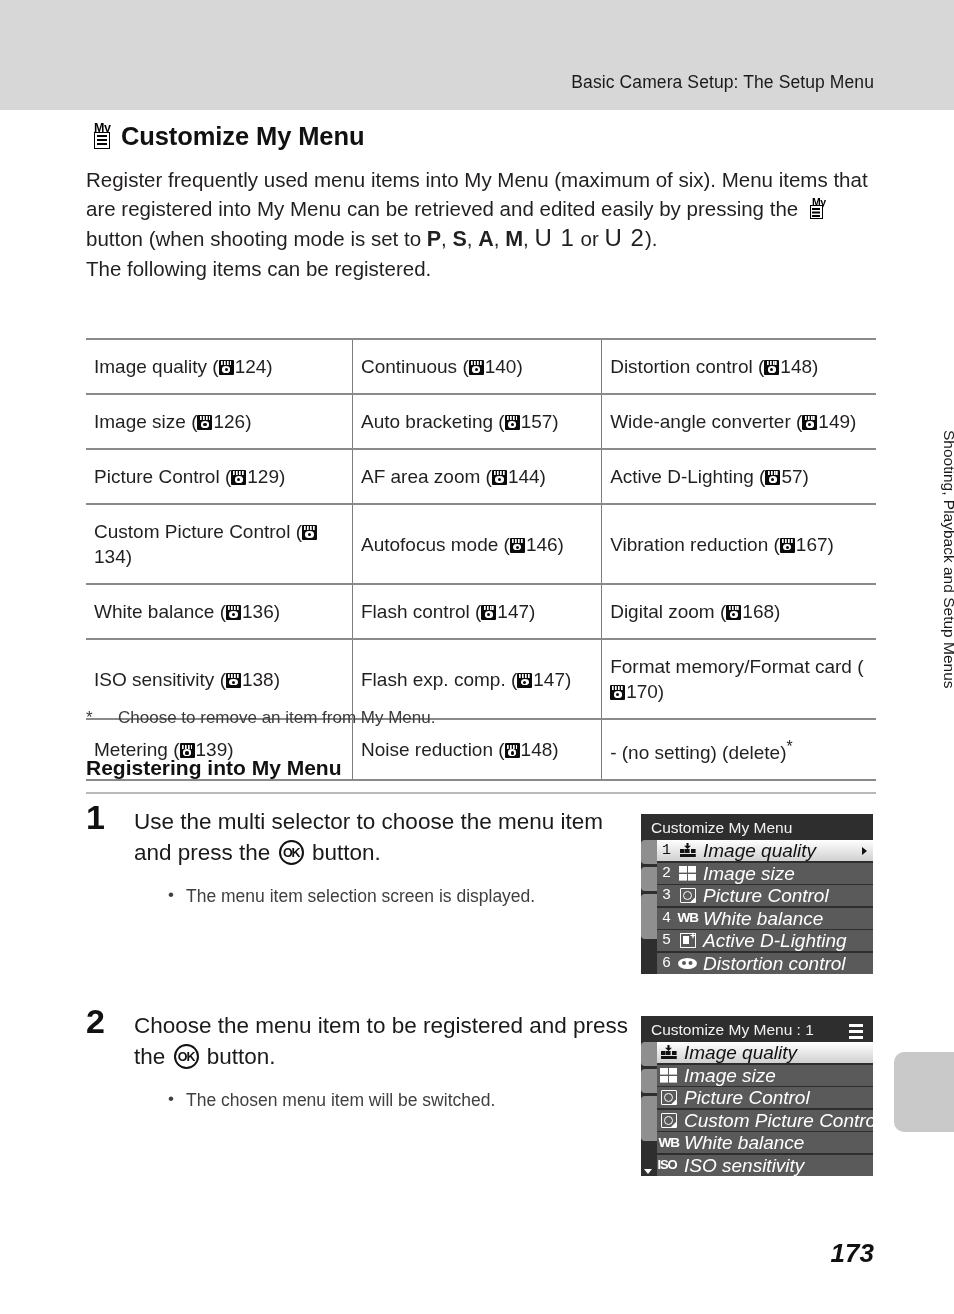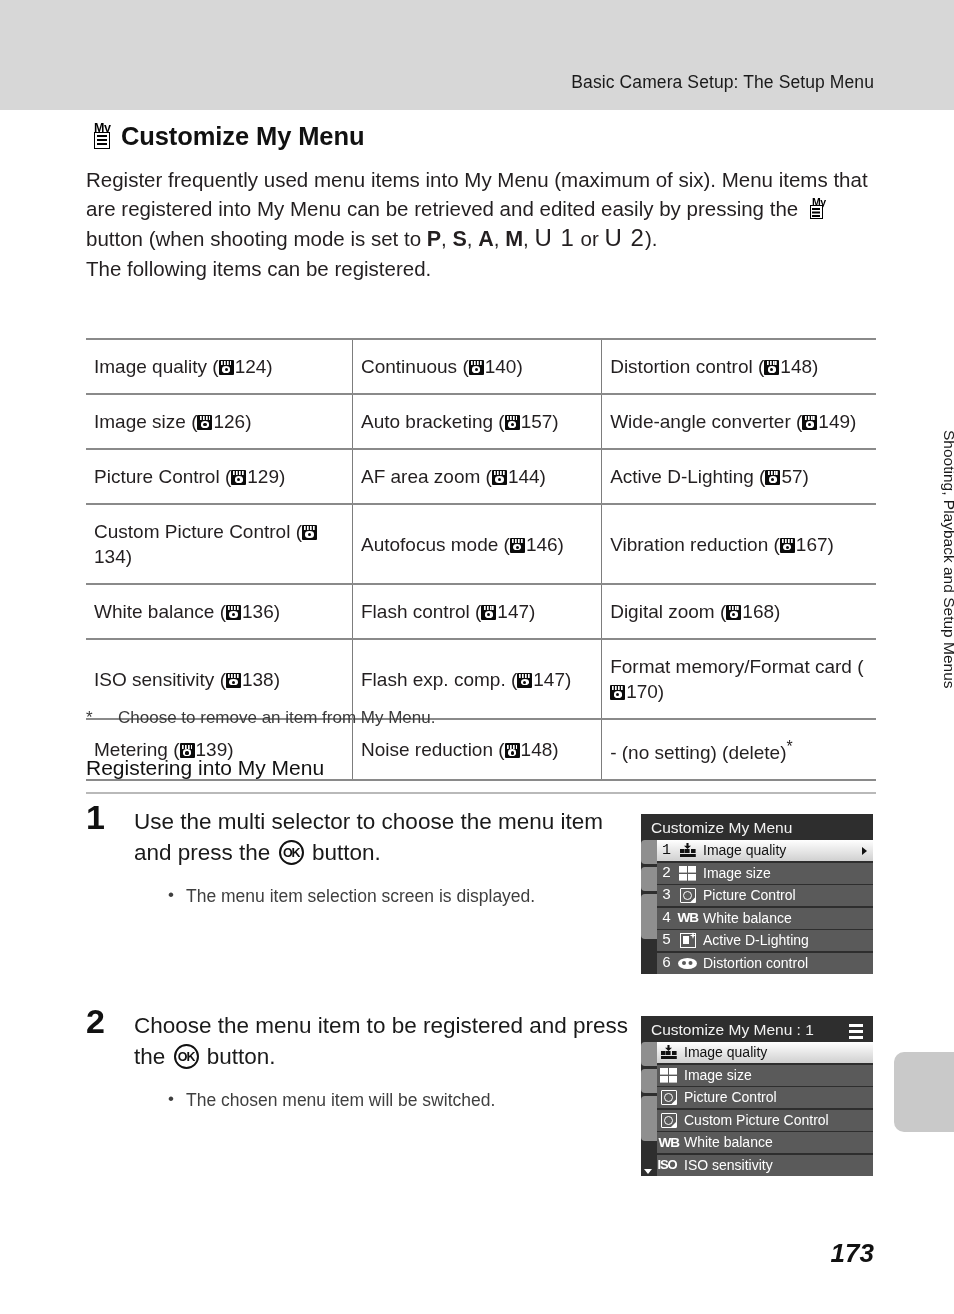--- a/index.html
+++ b/index.html
@@ -109,21 +109,21 @@
   
   .footnote{
     position:absolute;left:86px;top:708px;width:600px;
     font-size:17px;color:#3a3a3a;
   }
   .footnote .star{display:inline-block;width:32px;}
 
   
   .h2{
     position:absolute;left:86px;top:756px;
-    font-size:21px;font-weight:normal;color:#111;
+    font-size:21px;font-weight:bold;color:#111;
   }
   .h2rule{
     position:absolute;left:86px;top:792px;width:790px;height:1.5px;
     background:#b9b9b9;
   }
 
   
   .step{position:absolute;left:86px;width:560px;}
   .step .num{
     position:absolute;left:0;top:-6px;
@@ -197,21 +197,21 @@
   .lcd .row .idx{
     width:19px;text-align:center;
     font-family:"Liberation Mono", monospace;
     font-size:15px;color:#fff;
   }
   .lcd .row.sel .idx{color:#111;}
   .lcd .row .ico{
     width:23px;text-align:center;flex:0 0 23px;
     display:flex;align-items:center;justify-content:center;
   }
-  .lcd .row .lbl{padding-left:4px;font-size:14px;}
+  .lcd .row .lbl{padding-left:4px;font-size:19px;font-style:italic;}
   .lcd .row .arrow{
     position:absolute;right:6px;top:50%;transform:translateY(-50%);
     width:0;height:0;border-left:5px solid #111;
     border-top:4px solid transparent;border-bottom:4px solid transparent;
   }
   .lcd .scrolldown{
     position:absolute;left:3px;bottom:2px;width:0;height:0;
     border-top:5px solid #fff;border-left:4px solid transparent;border-right:4px solid transparent;
   }
 

